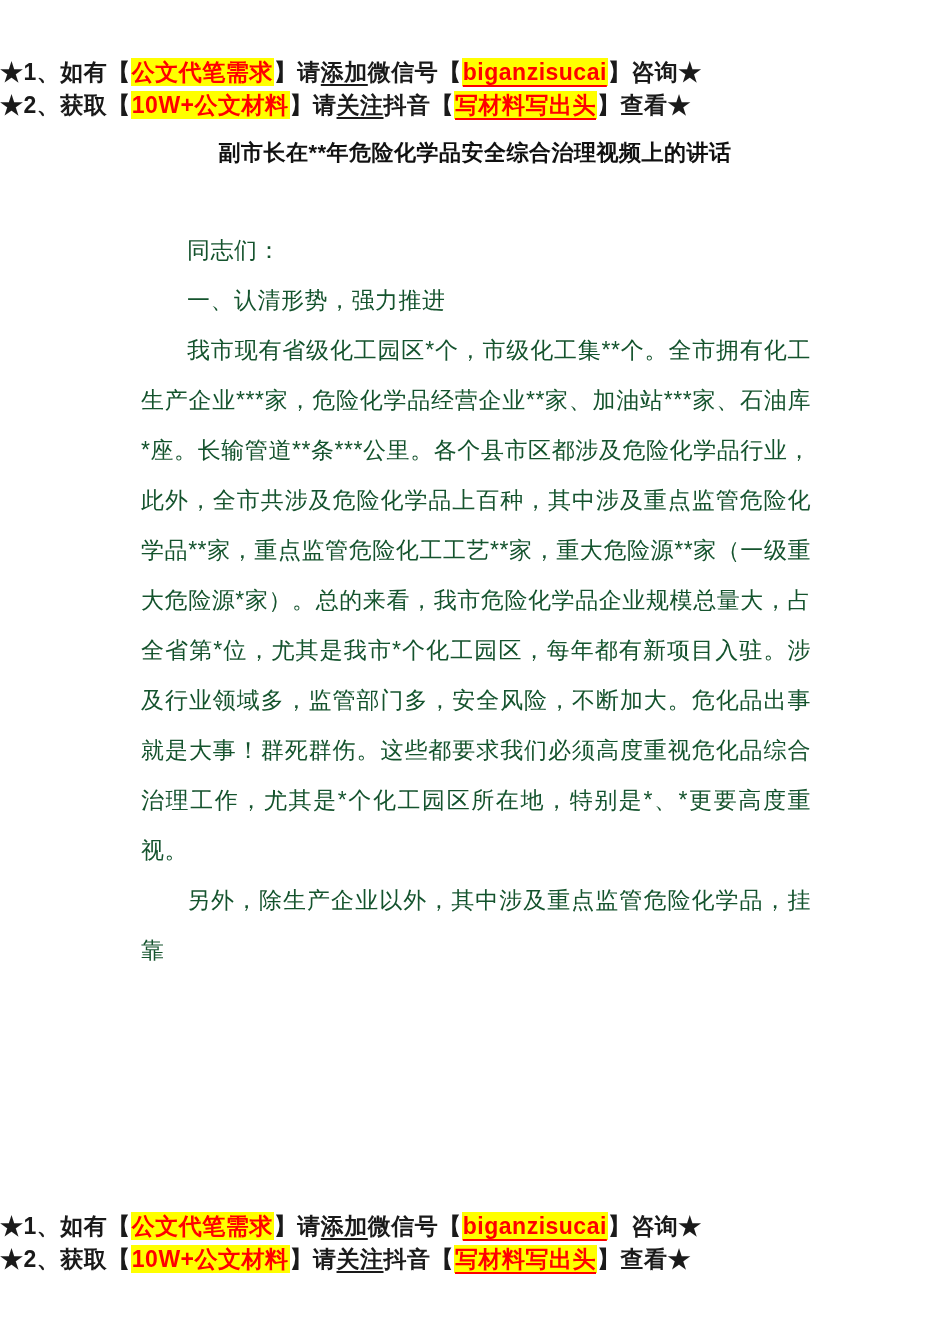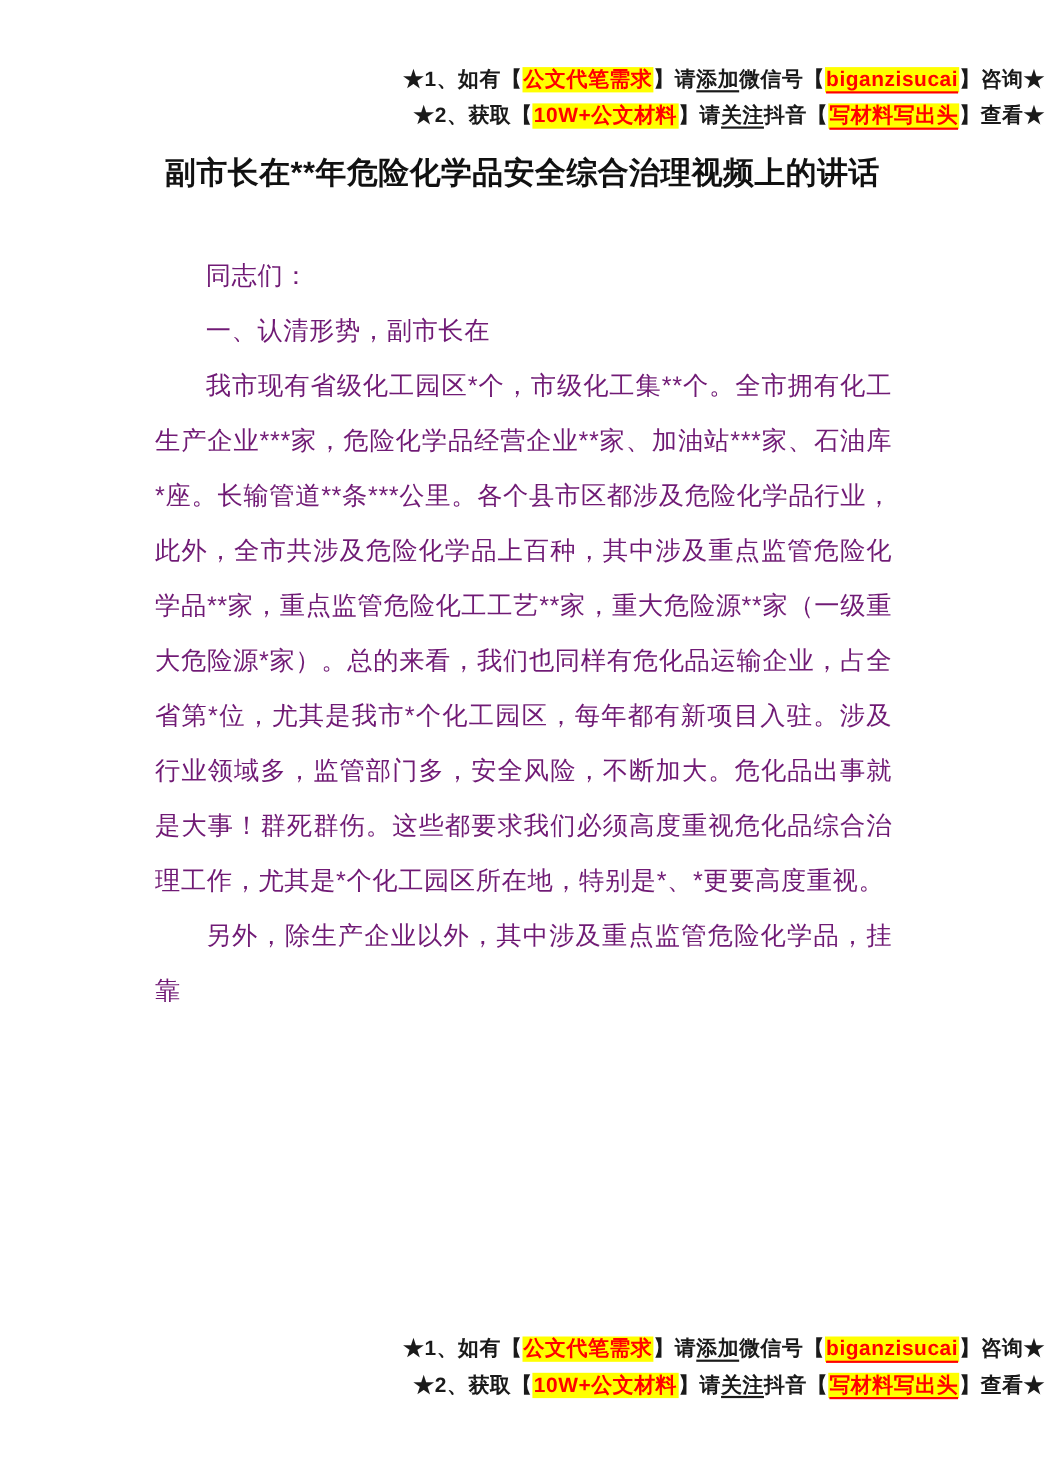--- a/index.html
+++ b/index.html
@@ -12,23 +12,23 @@
     background:#ffffff;
     font-family:"Liberation Sans", sans-serif;
     color:#1d1d1d;
     overflow:hidden;
   }
   
   .banner {
     position:absolute;
     left:0;
     width:100%;
-    text-align:right;
+    text-align:left;
     font-weight:bold;
-    font-size:19px;
+    font-size:23px;
     line-height:33px;
     color:#1a1a1a;
     letter-spacing:0.5px;
   }
   .banner-top { top:56px; }
   .banner-bottom { top:1210px; }
   .seg-plain { color:#1a1a1a; }
   .seg-hl {
     color:#ff0000;
     background:#ffff00;
@@ -49,55 +49,55 @@
     text-decoration-thickness:2px;
     text-underline-offset:5px;
   }
   
   .doc-title {
     position:absolute;
     top:138px;
     left:0;
     width:100%;
     text-align:center;
-    font-size:28px;
+    font-size:22px;
     font-weight:bold;
     color:#111111;
     letter-spacing:0.5px;
   }
   
   .doc-body {
     position:absolute;
     top:225px;
     left:141px;
     width:670px;
     font-size:23px;
     line-height:50px;
-    color:#701a75;
+    color:#14532d;
     text-align:justify;
     letter-spacing:0.5px;
   }
   .para { text-indent:2em; }
 </style>
 </head>
 <body>
 
 <div class="page">
 
   <div class="banner banner-top">
       <div class="banner-line"><span class="seg-plain">★1、如有【</span><span class="seg-hl">公文代笔需求</span><span class="seg-plain">】请</span><span class="seg-u">添加</span><span class="seg-plain">微信号【</span><span class="seg-hl-u">biganzisucai</span><span class="seg-plain">】咨询★</span></div>
       <div class="banner-line"><span class="seg-plain">★2、获取【</span><span class="seg-hl">10W+公文材料</span><span class="seg-plain">】请</span><span class="seg-u">关注</span><span class="seg-plain">抖音【</span><span class="seg-hl-u">写材料写出头</span><span class="seg-plain">】查看★</span></div>
     </div>
 
   <h1 class="doc-title">副市长在**年危险化学品安全综合治理视频上的讲话</h1>
 
   <div class="doc-body">
       <p class="para">同志们：</p>
-      <p class="para">一、认清形势，副市长在</p>
-      <p class="para">我市现有省级化工园区*个，市级化工集**个。全市拥有化工生产企业***家，危险化学品经营企业**家、加油站***家、石油库*座。长输管道**条***公里。各个县市区都涉及危险化学品行业，此外，全市共涉及危险化学品上百种，其中涉及重点监管危险化学品**家，重点监管危险化工工艺**家，重大危险源**家（一级重大危险源*家）。总的来看，我们也同样有危化品运输企业，占全省第*位，尤其是我市*个化工园区，每年都有新项目入驻。涉及行业领域多，监管部门多，安全风险，不断加大。危化品出事就是大事！群死群伤。这些都要求我们必须高度重视危化品综合治理工作，尤其是*个化工园区所在地，特别是*、*更要高度重视。</p>
+      <p class="para">一、认清形势，强力推进</p>
+      <p class="para">我市现有省级化工园区*个，市级化工集**个。全市拥有化工生产企业***家，危险化学品经营企业**家、加油站***家、石油库*座。长输管道**条***公里。各个县市区都涉及危险化学品行业，此外，全市共涉及危险化学品上百种，其中涉及重点监管危险化学品**家，重点监管危险化工工艺**家，重大危险源**家（一级重大危险源*家）。总的来看，我市危险化学品企业规模总量大，占全省第*位，尤其是我市*个化工园区，每年都有新项目入驻。涉及行业领域多，监管部门多，安全风险，不断加大。危化品出事就是大事！群死群伤。这些都要求我们必须高度重视危化品综合治理工作，尤其是*个化工园区所在地，特别是*、*更要高度重视。</p>
       <p class="para">另外，除生产企业以外，其中涉及重点监管危险化学品，挂靠</p>
     </div>
 
   <div class="banner banner-bottom">
       <div class="banner-line"><span class="seg-plain">★1、如有【</span><span class="seg-hl">公文代笔需求</span><span class="seg-plain">】请</span><span class="seg-u">添加</span><span class="seg-plain">微信号【</span><span class="seg-hl-u">biganzisucai</span><span class="seg-plain">】咨询★</span></div>
       <div class="banner-line"><span class="seg-plain">★2、获取【</span><span class="seg-hl">10W+公文材料</span><span class="seg-plain">】请</span><span class="seg-u">关注</span><span class="seg-plain">抖音【</span><span class="seg-hl-u">写材料写出头</span><span class="seg-plain">】查看★</span></div>
     </div>
 
 </div>
 

